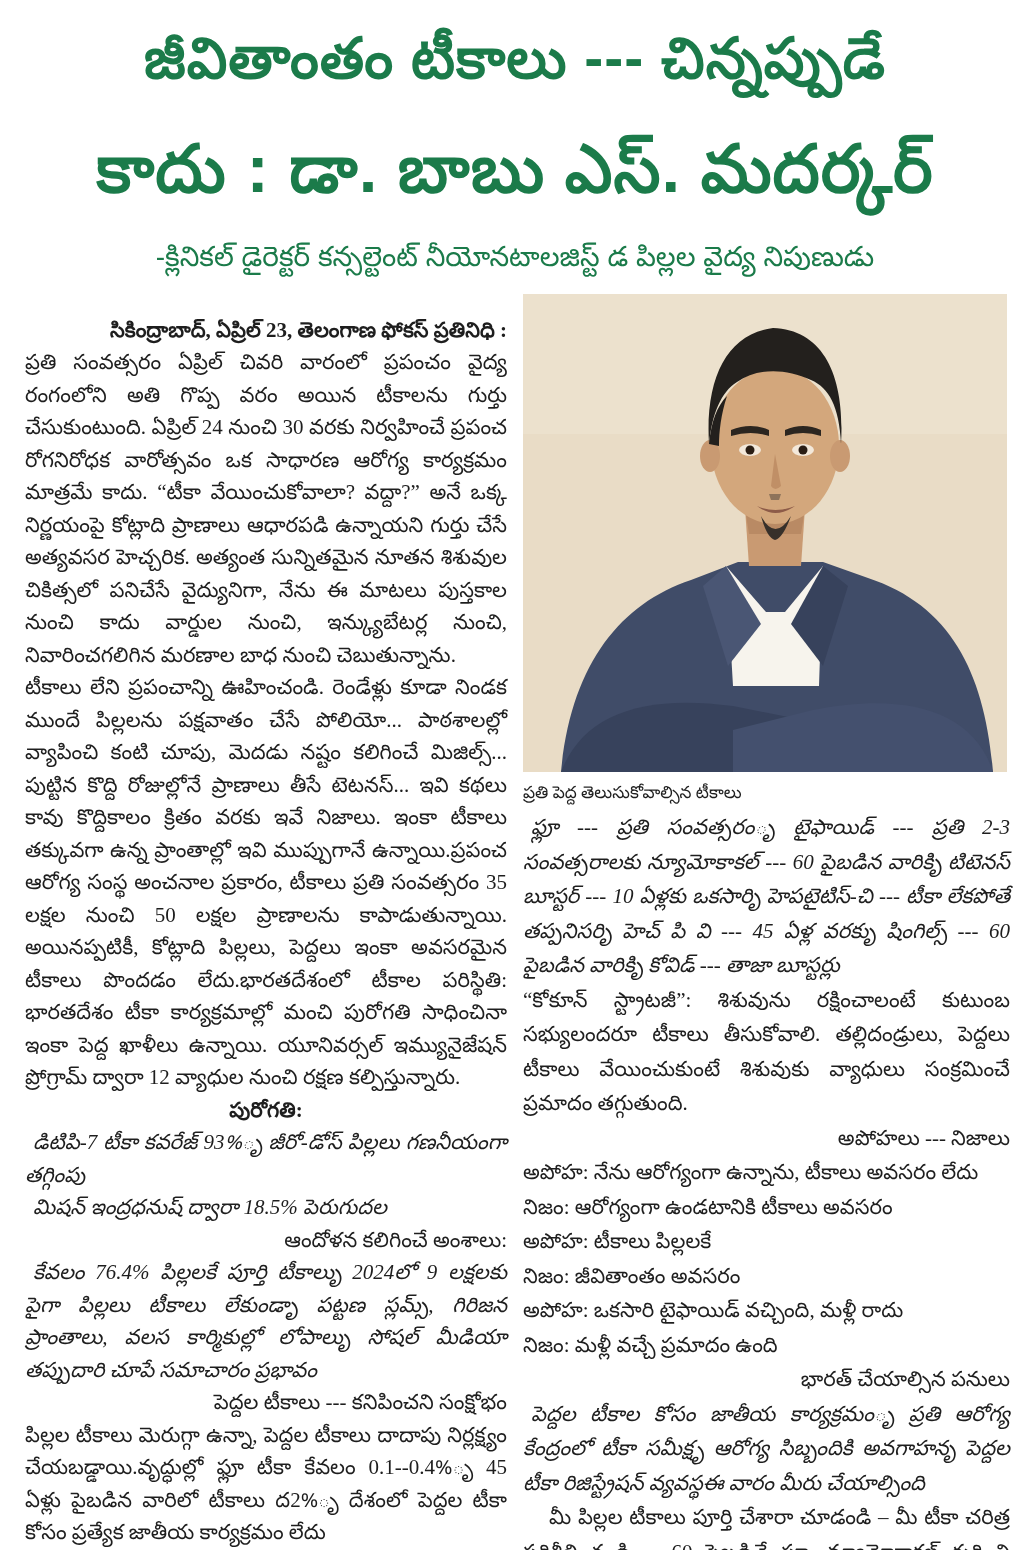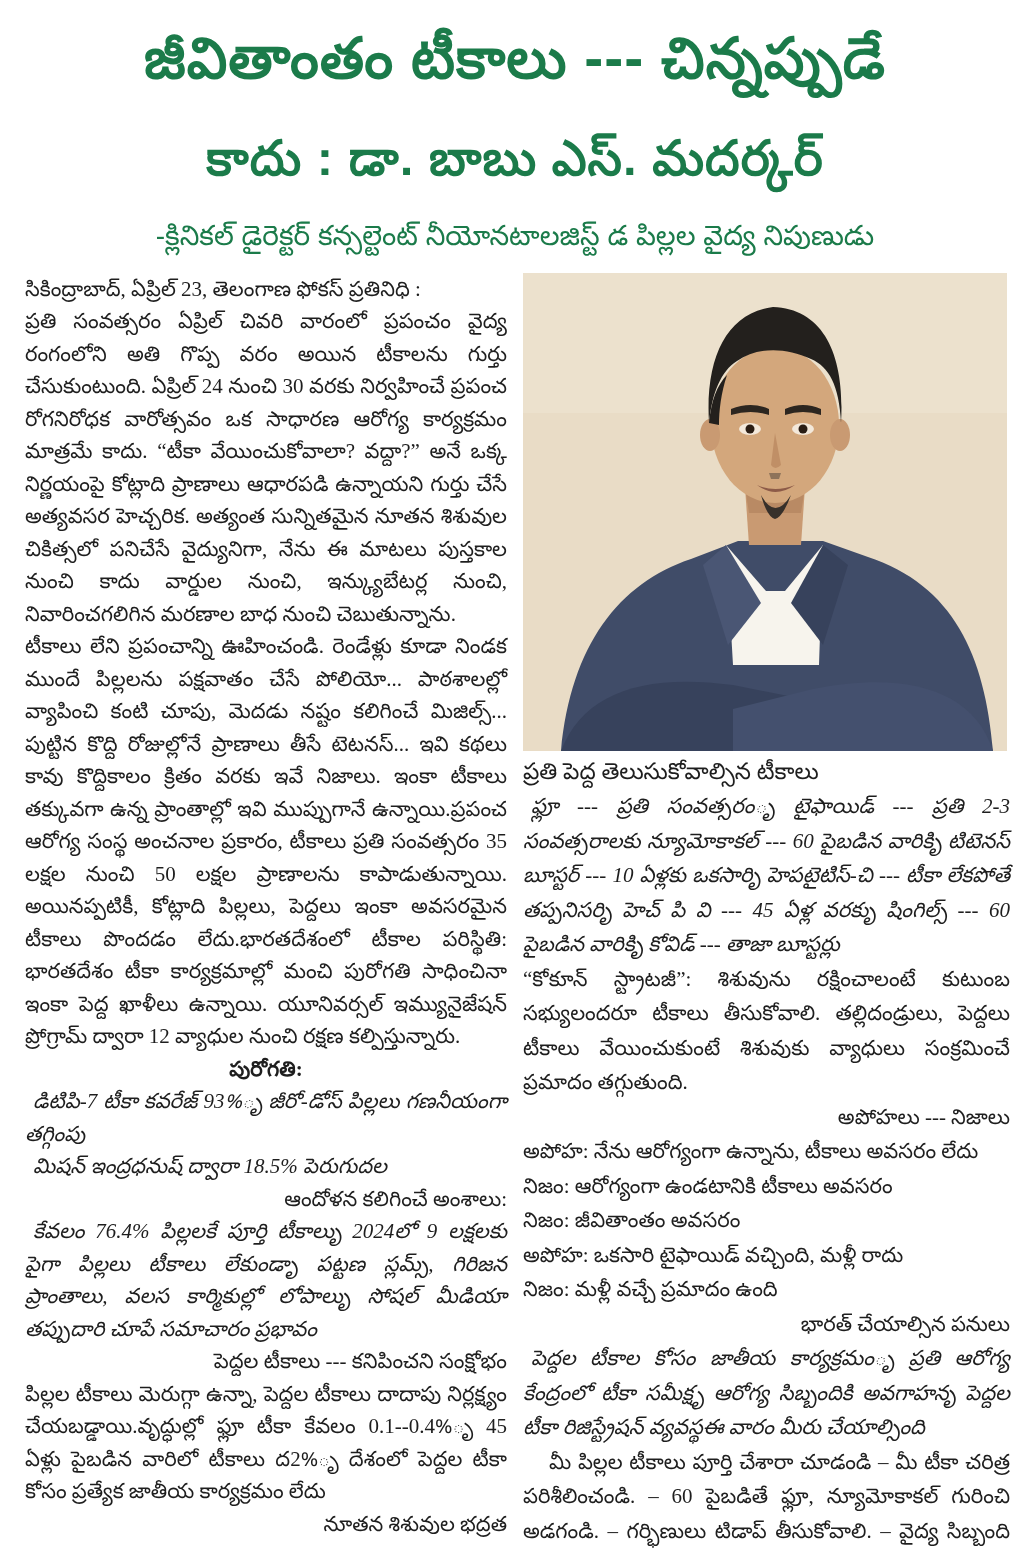--- a/index.html
+++ b/index.html
@@ -12,48 +12,48 @@
   body{
     width:1030px;height:1550px;overflow:hidden;background:#ffffff;
     font-family:"Liberation Serif", serif;color:var(--ink);
   }
   .page{width:1030px;height:1276px;position:relative;}
   .headline{
     font-family:"Liberation Sans", sans-serif;
     color:var(--green);font-weight:700;text-align:center;
   }
   .headline .line1{font-size:57px;line-height:1.15;padding-top:26px;letter-spacing:1px;}
-  .headline .line2{font-size:49px;line-height:1.15;padding-top:38px;letter-spacing:1px;}
+  .headline .line2{font-size:67px;line-height:1.15;padding-top:38px;letter-spacing:1px;}
   .byline{
     font-family:"Liberation Sans", sans-serif;
     color:var(--green);font-weight:400;text-align:center;
     font-size:28px;padding-top:34px;
   }
   .cols{
     display:flex;gap:16px;
     padding:14px 20px 0 25px;
     align-items:flex-start;
   }
   .col-left{
     width:482px;flex:0 0 482px;
     font-size:21px;line-height:32.5px;text-align:justify;
   }
   .col-right{
     width:487px;flex:0 0 487px;
     font-size:21px;line-height:34.5px;text-align:justify;
   }
   p{margin:0;}
-  .dateline{font-weight:400;text-align:left;}
+  .dateline{font-weight:700;text-align:right;margin-top:20px;}
   .center-head{font-weight:700;text-align:center;}
   .plain-head{text-align:right;}
   .hang{text-indent:8px;font-style:italic;}
   .hang-lg{text-indent:26px;}
   figure{margin:0;padding:0;}
   .photo-frame{width:484px;height:478px;display:block;}
-  .caption{font-size:23px;line-height:34.5px;text-align:left;margin-top:4px;}
+  .caption{font-size:17px;line-height:34.5px;text-align:left;margin-top:4px;}
 </style>
 </head>
 <body>
 
 <div class="page">
 
   <header class="headline">
     <div class="line1">జీవితాంతం టీకాలు --- చిన్నప్పుడే</div>
     <div class="line2">కాదు : డా. బాబు ఎస్. మదర్కర్</div>
     <div class="byline">-క్లినికల్ డైరెక్టర్ కన్సల్టెంట్ నీయోనటాలజిస్ట్ డ పిల్లల వైద్య నిపుణుడు</div>
@@ -120,20 +120,21 @@
           <path d="M246 200 L258 200 L256 206 L248 206 Z" fill="#4a4038" opacity="0.5"></path>
         </svg>
         <figcaption class="caption">ప్రతి పెద్ద తెలుసుకోవాల్సిన టీకాలు</figcaption>
       </figure>
 
       <p class="hang">ఫ్లూ --- ప్రతి సంవత్సరంృ టైఫాయిడ్ --- ప్రతి 2-3 సంవత్సరాలకు న్యూమోకాకల్ --- 60 పైబడిన వారికిృ టిటెనస్ బూస్టర్ --- 10 ఏళ్లకు ఒకసారిృ హెపటైటిస్-చి --- టీకా లేకపోతే తప్పనిసరిృ హెచ్ పి వి --- 45 ఏళ్ల వరకుృ షింగిల్స్ --- 60 పైబడిన వారికిృ కోవిడ్ --- తాజా బూస్టర్లు</p>
       <p>“కోకూన్ స్ట్రాటజీ”: శిశువును రక్షించాలంటే కుటుంబ సభ్యులందరూ టీకాలు తీసుకోవాలి. తల్లిదండ్రులు, పెద్దలు టీకాలు వేయించుకుంటే శిశువుకు వ్యాధులు సంక్రమించే ప్రమాదం తగ్గుతుంది.</p>
       <p class="plain-head">అపోహలు --- నిజాలు</p>
       <p>అపోహ: నేను ఆరోగ్యంగా ఉన్నాను, టీకాలు అవసరం లేదు</p>
       <p>నిజం: ఆరోగ్యంగా ఉండటానికి టీకాలు అవసరం</p>
+      <p>అపోహ: టీకాలు పిల్లలకే</p>
       <p>నిజం: జీవితాంతం అవసరం</p>
       <p>అపోహ: ఒకసారి టైఫాయిడ్ వచ్చింది, మళ్లీ రాదు</p>
       <p>నిజం: మళ్లీ వచ్చే ప్రమాదం ఉంది</p>
       <p class="plain-head">భారత్ చేయాల్సిన పనులు</p>
       <p class="hang">పెద్దల టీకాల కోసం జాతీయ కార్యక్రమంృ ప్రతి ఆరోగ్య కేంద్రంలో టీకా సమీక్షృ ఆరోగ్య సిబ్బందికి అవగాహనృ పెద్దల టీకా రిజిస్ట్రేషన్ వ్యవస్థఈ వారం మీరు చేయాల్సింది</p>
       <p class="hang-lg">మీ పిల్లల టీకాలు పూర్తి చేశారా చూడండి – మీ టీకా చరిత్ర పరిశీలించండి. – 60 పైబడితే ఫ్లూ, న్యూమోకాకల్ గురించి అడగండి. – గర్భిణులు టిడాప్ తీసుకోవాలి. – వైద్య సిబ్బంది హెపటైటిస్-చి నిర్ధారించుకోవాలి. –సోషల్ మీడియాలో నిజమైన సమాచారం పంచండి</p>
 
     </div>
 
   </div>

